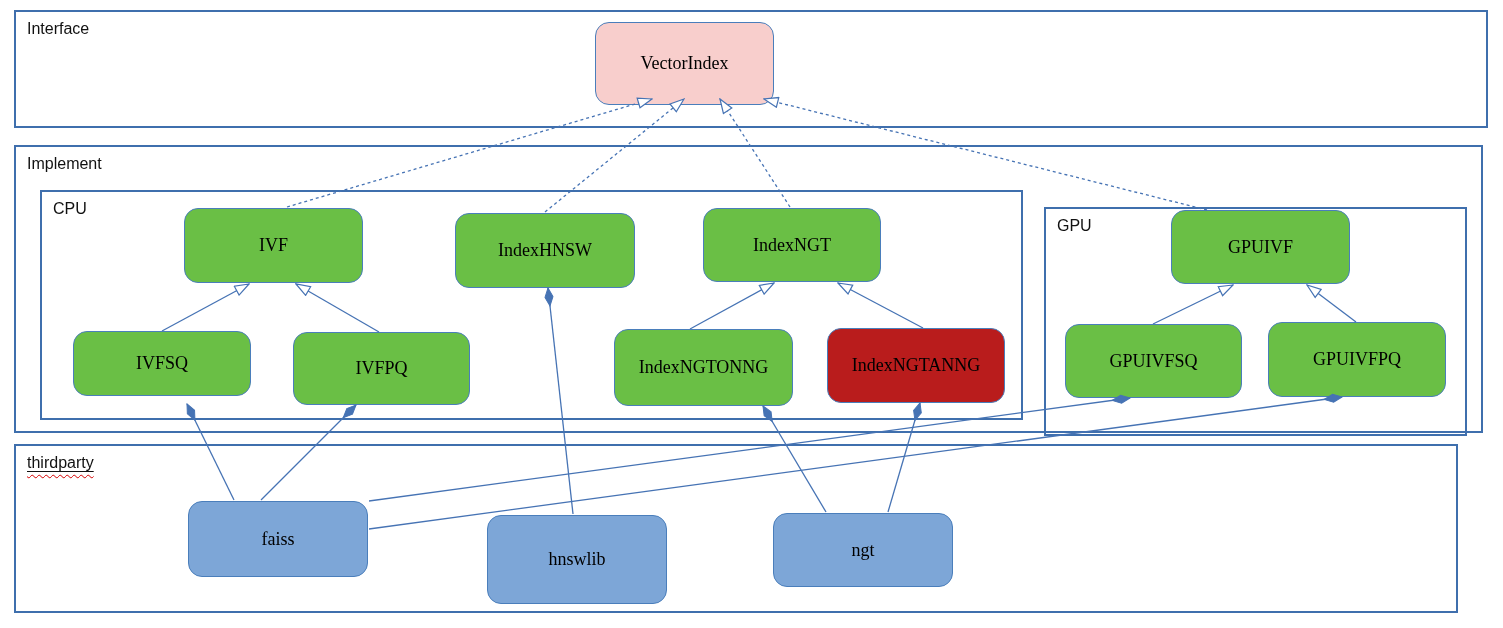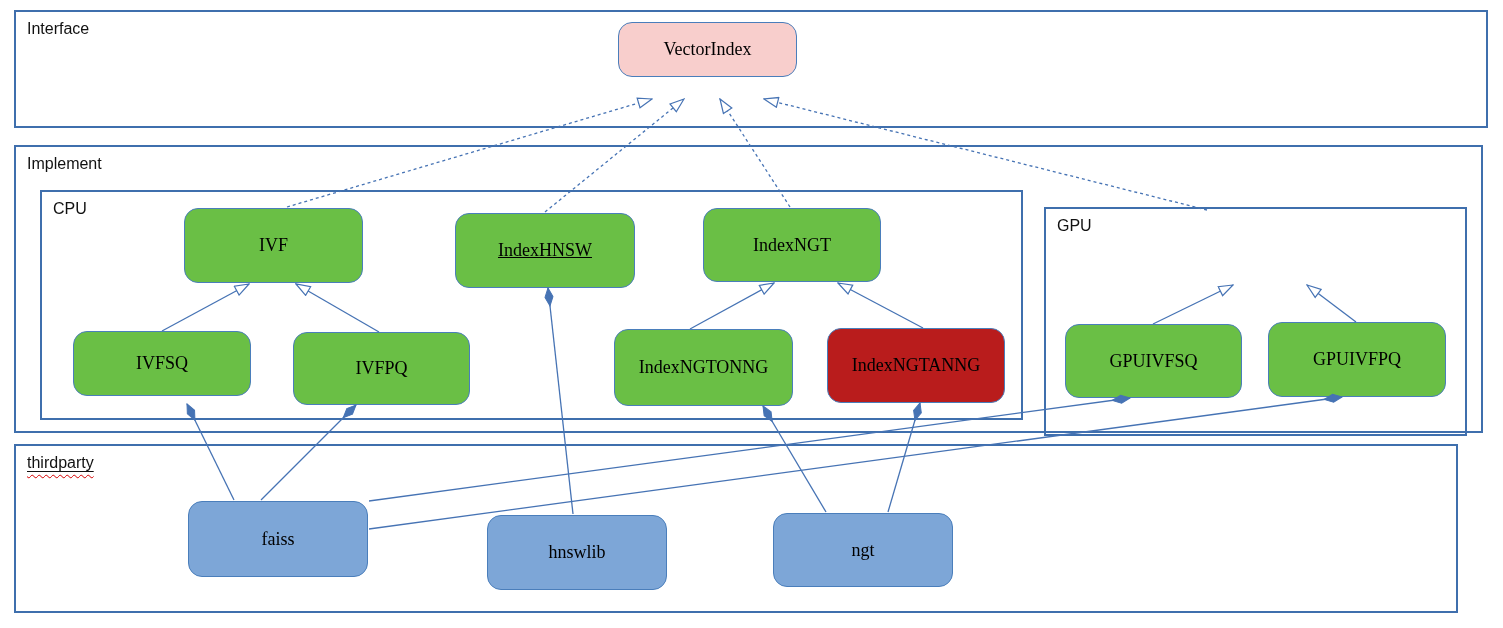--- a/index.html
+++ b/index.html
@@ -33,54 +33,57 @@
     </div>
     <div class="section" style="left: 40px; top: 190px; width: 983px; height: 230px; border: 2px solid rgb(63, 111, 173);">
       <span class="sec-label">CPU</span>
     </div>
     <div class="section" style="left: 1044px; top: 190px; width: 423px; height: 229px; border: 2px solid rgb(63, 111, 173); margin-top: 17px;">
       <span class="sec-label">GPU</span>
     </div>
     <div class="section" style="left: 14px; top: 444px; width: 1444px; height: 169px; border: 2px solid rgb(63, 111, 173);">
       <span class="sec-label" style="position: absolute;"><span class="u-solid">thirdparty</span><span class="u-wavy" style="text-decoration-color: rgb(212, 0, 0);">thirdparty</span></span>
     </div>
-    <div class="node" style="left: 618px; top: 22px; width: 179px; height: 55px; background: rgb(248, 206, 204); border: 1.5px solid rgb(74, 126, 187); color: rgb(0, 0, 0);">
+    <div class="node" style="left: 595px; top: 22px; width: 179px; height: 83px; background: rgb(248, 206, 204); border: 1.5px solid rgb(74, 126, 187); color: rgb(0, 0, 0);">
       <span>VectorIndex</span>
     </div>
     <div class="node" style="left: 184px; top: 208px; width: 179px; height: 75px; background: rgb(106, 191, 69); border: 1.5px solid rgb(74, 126, 187); color: rgb(0, 0, 0);">
       <span>IVF</span>
     </div>
-    <div class="node" style="left: 455px; top: 213px; width: 180px; height: 75px; background: rgb(106, 191, 69); border: 1.5px solid rgb(74, 126, 187); color: rgb(0, 0, 0); text-decoration: underline;">
+    <div class="node" style="left: 455px; top: 213px; width: 180px; height: 75px; background: rgb(106, 191, 69); border: 1.5px solid rgb(74, 126, 187); color: rgb(0, 0, 0);">
       <span>IndexHNSW</span>
     </div>
     <div class="node" style="left: 703px; top: 208px; width: 178px; height: 74px; background: rgb(106, 191, 69); border: 1.5px solid rgb(74, 126, 187); color: rgb(0, 0, 0); text-align: center;">
       <span>IndexNGT</span>
     </div>
     <div class="node" style="left: 73px; top: 331px; width: 178px; height: 65px; background: rgb(106, 191, 69); border: 1.5px solid rgb(74, 126, 187); color: rgb(0, 0, 0);">
       <span>IVFSQ</span>
     </div>
     <div class="node" style="left: 293px; top: 332px; width: 177px; height: 73px; background: rgb(106, 191, 69); border: 1.5px solid rgb(74, 126, 187); color: rgb(0, 0, 0);">
       <span>IVFPQ</span>
     </div>
     <div class="node" style="left: 614px; top: 329px; width: 179px; height: 77px; background: rgb(106, 191, 69); border: 1.5px solid rgb(74, 126, 187); color: rgb(0, 0, 0);">
       <span>IndexNGTONNG</span>
     </div>
     <div class="node" style="left: 827px; top: 328px; width: 178px; height: 75px; background: #b91c1c; border: 1.5px solid rgb(74, 126, 187); color: rgb(0, 0, 0);">
       <span>IndexNGTANNG</span>
     </div>
+    <div class="node" style="left: 1171px; top: 210px; width: 179px; height: 74px; background: rgb(106, 191, 69); border: 1.5px solid rgb(74, 126, 187); color: rgb(0, 0, 0);">
+      <span>GPUIVF</span>
+    </div>
     <div class="node" style="left: 1065px; top: 324px; width: 177px; height: 74px; background: rgb(106, 191, 69); border: 1.5px solid rgb(74, 126, 187); color: rgb(0, 0, 0);">
       <span>GPUIVFSQ</span>
     </div>
     <div class="node" style="left: 1268px; top: 322px; width: 178px; height: 75px; background: rgb(106, 191, 69); border: 1.5px solid rgb(74, 126, 187); color: rgb(0, 0, 0);">
       <span>GPUIVFPQ</span>
     </div>
     <div class="node" style="left: 188px; top: 501px; width: 180px; height: 76px; background: rgb(125, 166, 215); border: 1.5px solid rgb(74, 126, 187); color: rgb(0, 0, 0);">
       <span>faiss</span>
     </div>
-    <div class="node" style="left: 487px; top: 515px; width: 180px; height: 75px; background: rgb(125, 166, 215); border: 1.5px solid rgb(74, 126, 187); color: rgb(0, 0, 0);">
+    <div class="node" style="left: 487px; top: 515px; width: 180px; height: 89px; background: rgb(125, 166, 215); border: 1.5px solid rgb(74, 126, 187); color: rgb(0, 0, 0);">
       <span>hnswlib</span>
     </div>
     <div class="node" style="left: 773px; top: 513px; width: 180px; height: 74px; background: rgb(125, 166, 215); border: 1.5px solid rgb(74, 126, 187); color: rgb(0, 0, 0);">
       <span>ngt</span>
     </div>
     <svg id="edges" width="1503" height="628">
       <defs>
         <marker id="tri" viewBox="0 0 16 12" refX="15" refY="6" markerWidth="16" markerHeight="12" markerUnits="userSpaceOnUse" orient="auto">
           <path d="M15,6 L1,1 L1,11 Z" fill="#ffffff" stroke="#4673b4" stroke-width="1.2"></path>
         </marker>

